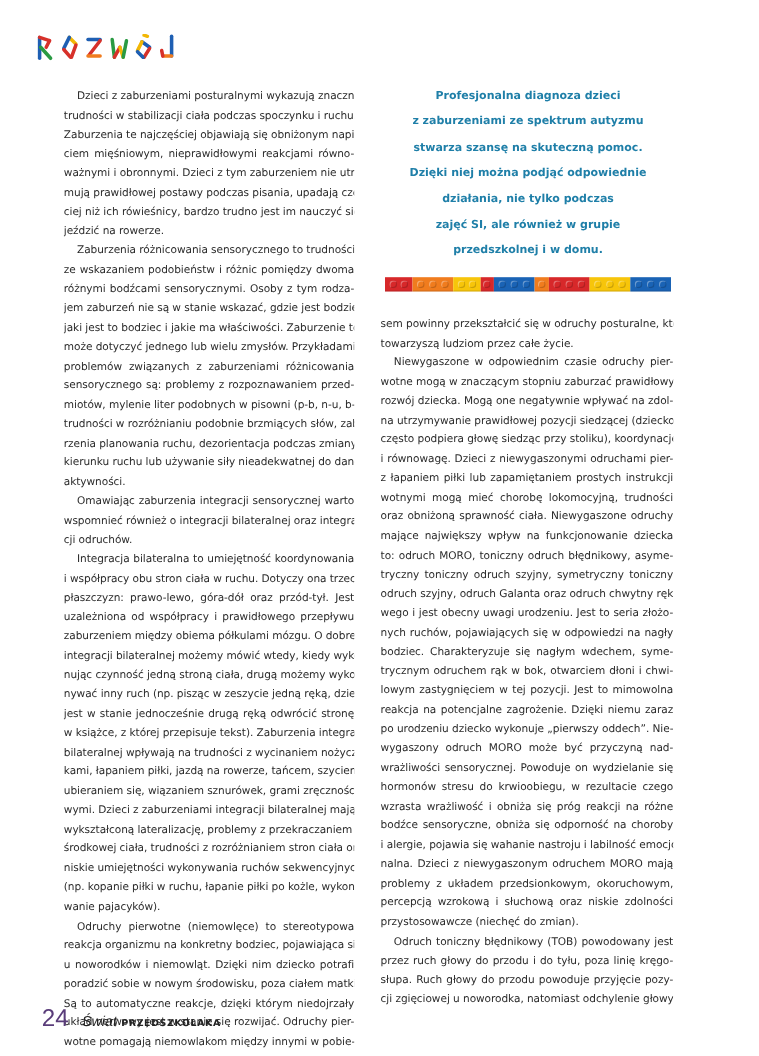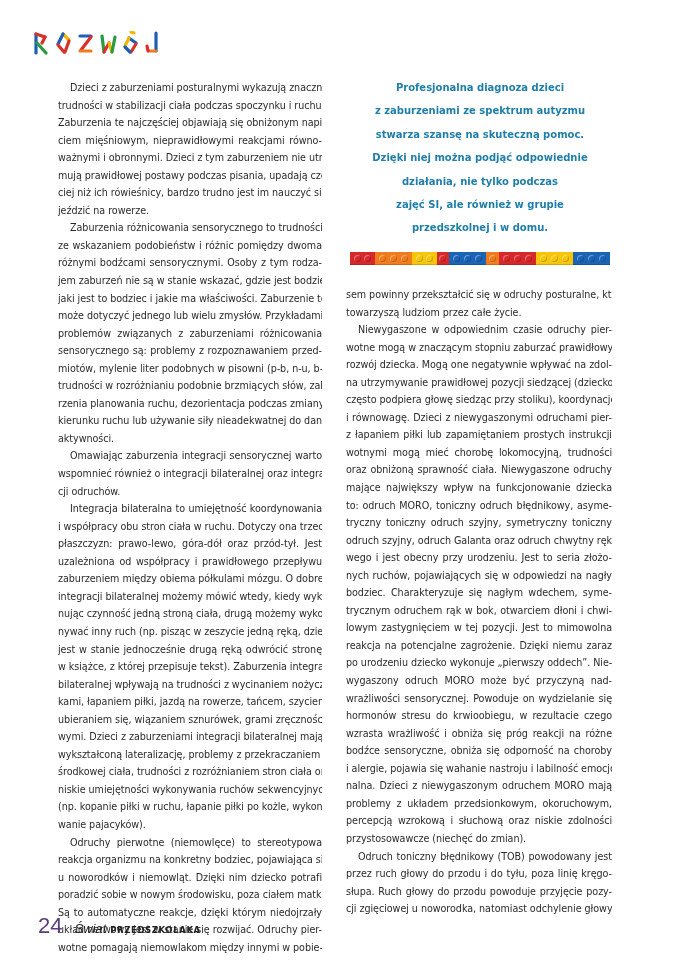--- a/index.html
+++ b/index.html
@@ -190,21 +190,21 @@
     <span class="line">na utrzymywanie prawidłowej pozycji siedzącej (dziecko</span>
     <span class="line">często podpiera głowę siedząc przy stoliku), koordynację</span>
     <span class="line">i równowagę. Dzieci z niewygaszonymi odruchami pier-</span>
     <span class="line">z łapaniem piłki lub zapamiętaniem prostych instrukcji</span>
     <span class="line">wotnymi mogą mieć chorobę lokomocyjną, trudności</span>
     <span class="line">oraz obniżoną sprawność ciała. Niewygaszone odruchy</span>
     <span class="line">mające największy wpływ na funkcjonowanie dziecka</span>
     <span class="line">to: odruch MORO, toniczny odruch błędnikowy, asyme-</span>
     <span class="line">tryczny toniczny odruch szyjny, symetryczny toniczny</span>
     <span class="line last">odruch szyjny, odruch Galanta oraz odruch chwytny ręki.</span>
-    <span class="line">wego i jest obecny przy urodzeniu. Jest to seria złożo-</span>
+    <span class="line">wego i jest obecny uwagi urodzeniu. Jest to seria złożo-</span>
     <span class="line">nych ruchów, pojawiających się w odpowiedzi na nagły</span>
     <span class="line">bodziec. Charakteryzuje się nagłym wdechem, syme-</span>
     <span class="line">trycznym odruchem rąk w bok, otwarciem dłoni i chwi-</span>
     <span class="line">lowym zastygnięciem w tej pozycji. Jest to mimowolna</span>
     <span class="line">reakcja na potencjalne zagrożenie. Dzięki niemu zaraz</span>
     <span class="line">po urodzeniu dziecko wykonuje „pierwszy oddech”. Nie-</span>
     <span class="line">wygaszony odruch MORO może być przyczyną nad-</span>
     <span class="line">wrażliwości sensorycznej. Powoduje on wydzielanie się</span>
     <span class="line">hormonów stresu do krwioobiegu, w rezultacie czego</span>
     <span class="line">wzrasta wrażliwość i obniża się próg reakcji na różne</span>

